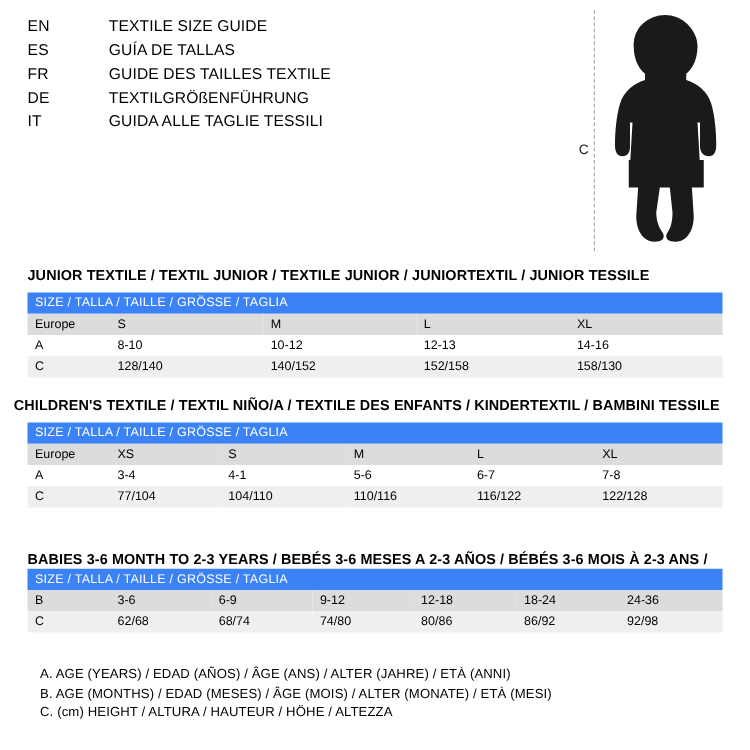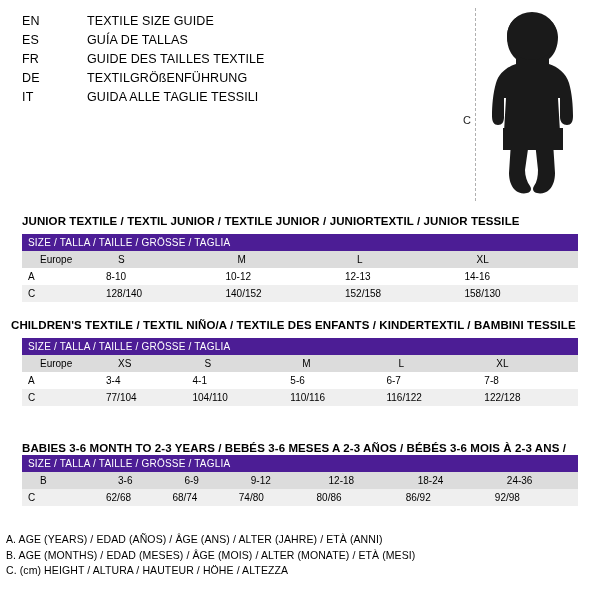--- a/index.html
+++ b/index.html
@@ -91,49 +91,49 @@
     border-collapse: collapse;
     width: 556px;
     font-size: 10.5px;
   }
   table.size-table td {
     padding: 0;
     height: 17px;
     vertical-align: middle;
   }
   tr.head-row td {
-    background: #4c1d95;
+    background: #3b82f6;
     color: #ffffff;
     font-size: 10px;
     letter-spacing: 0.2px;
     padding-left: 6px;
   }
   tr.sub-row td {
     background: #dcdcdc;
-    padding-left: 18px;
+    padding-left: 6px;
     font-size: 10px;
   }
   tr.alt-row td {
     background: #efefef;
     padding-left: 6px;
     font-size: 10px;
   }
   tr.plain-row td {
     background: #ffffff;
     padding-left: 6px;
     font-size: 10px;
   }
   .rowlabel {
     width: 60px;
   }
 
   
   .legend {
     position: absolute;
-    left: 6px;
+    left: 32px;
     top: 532px;
     width: 560px;
   }
   .legend-line {
     font-size: 10.5px;
     line-height: 15.5px;
     letter-spacing: 0.1px;
   }
 </style>
 </head>

